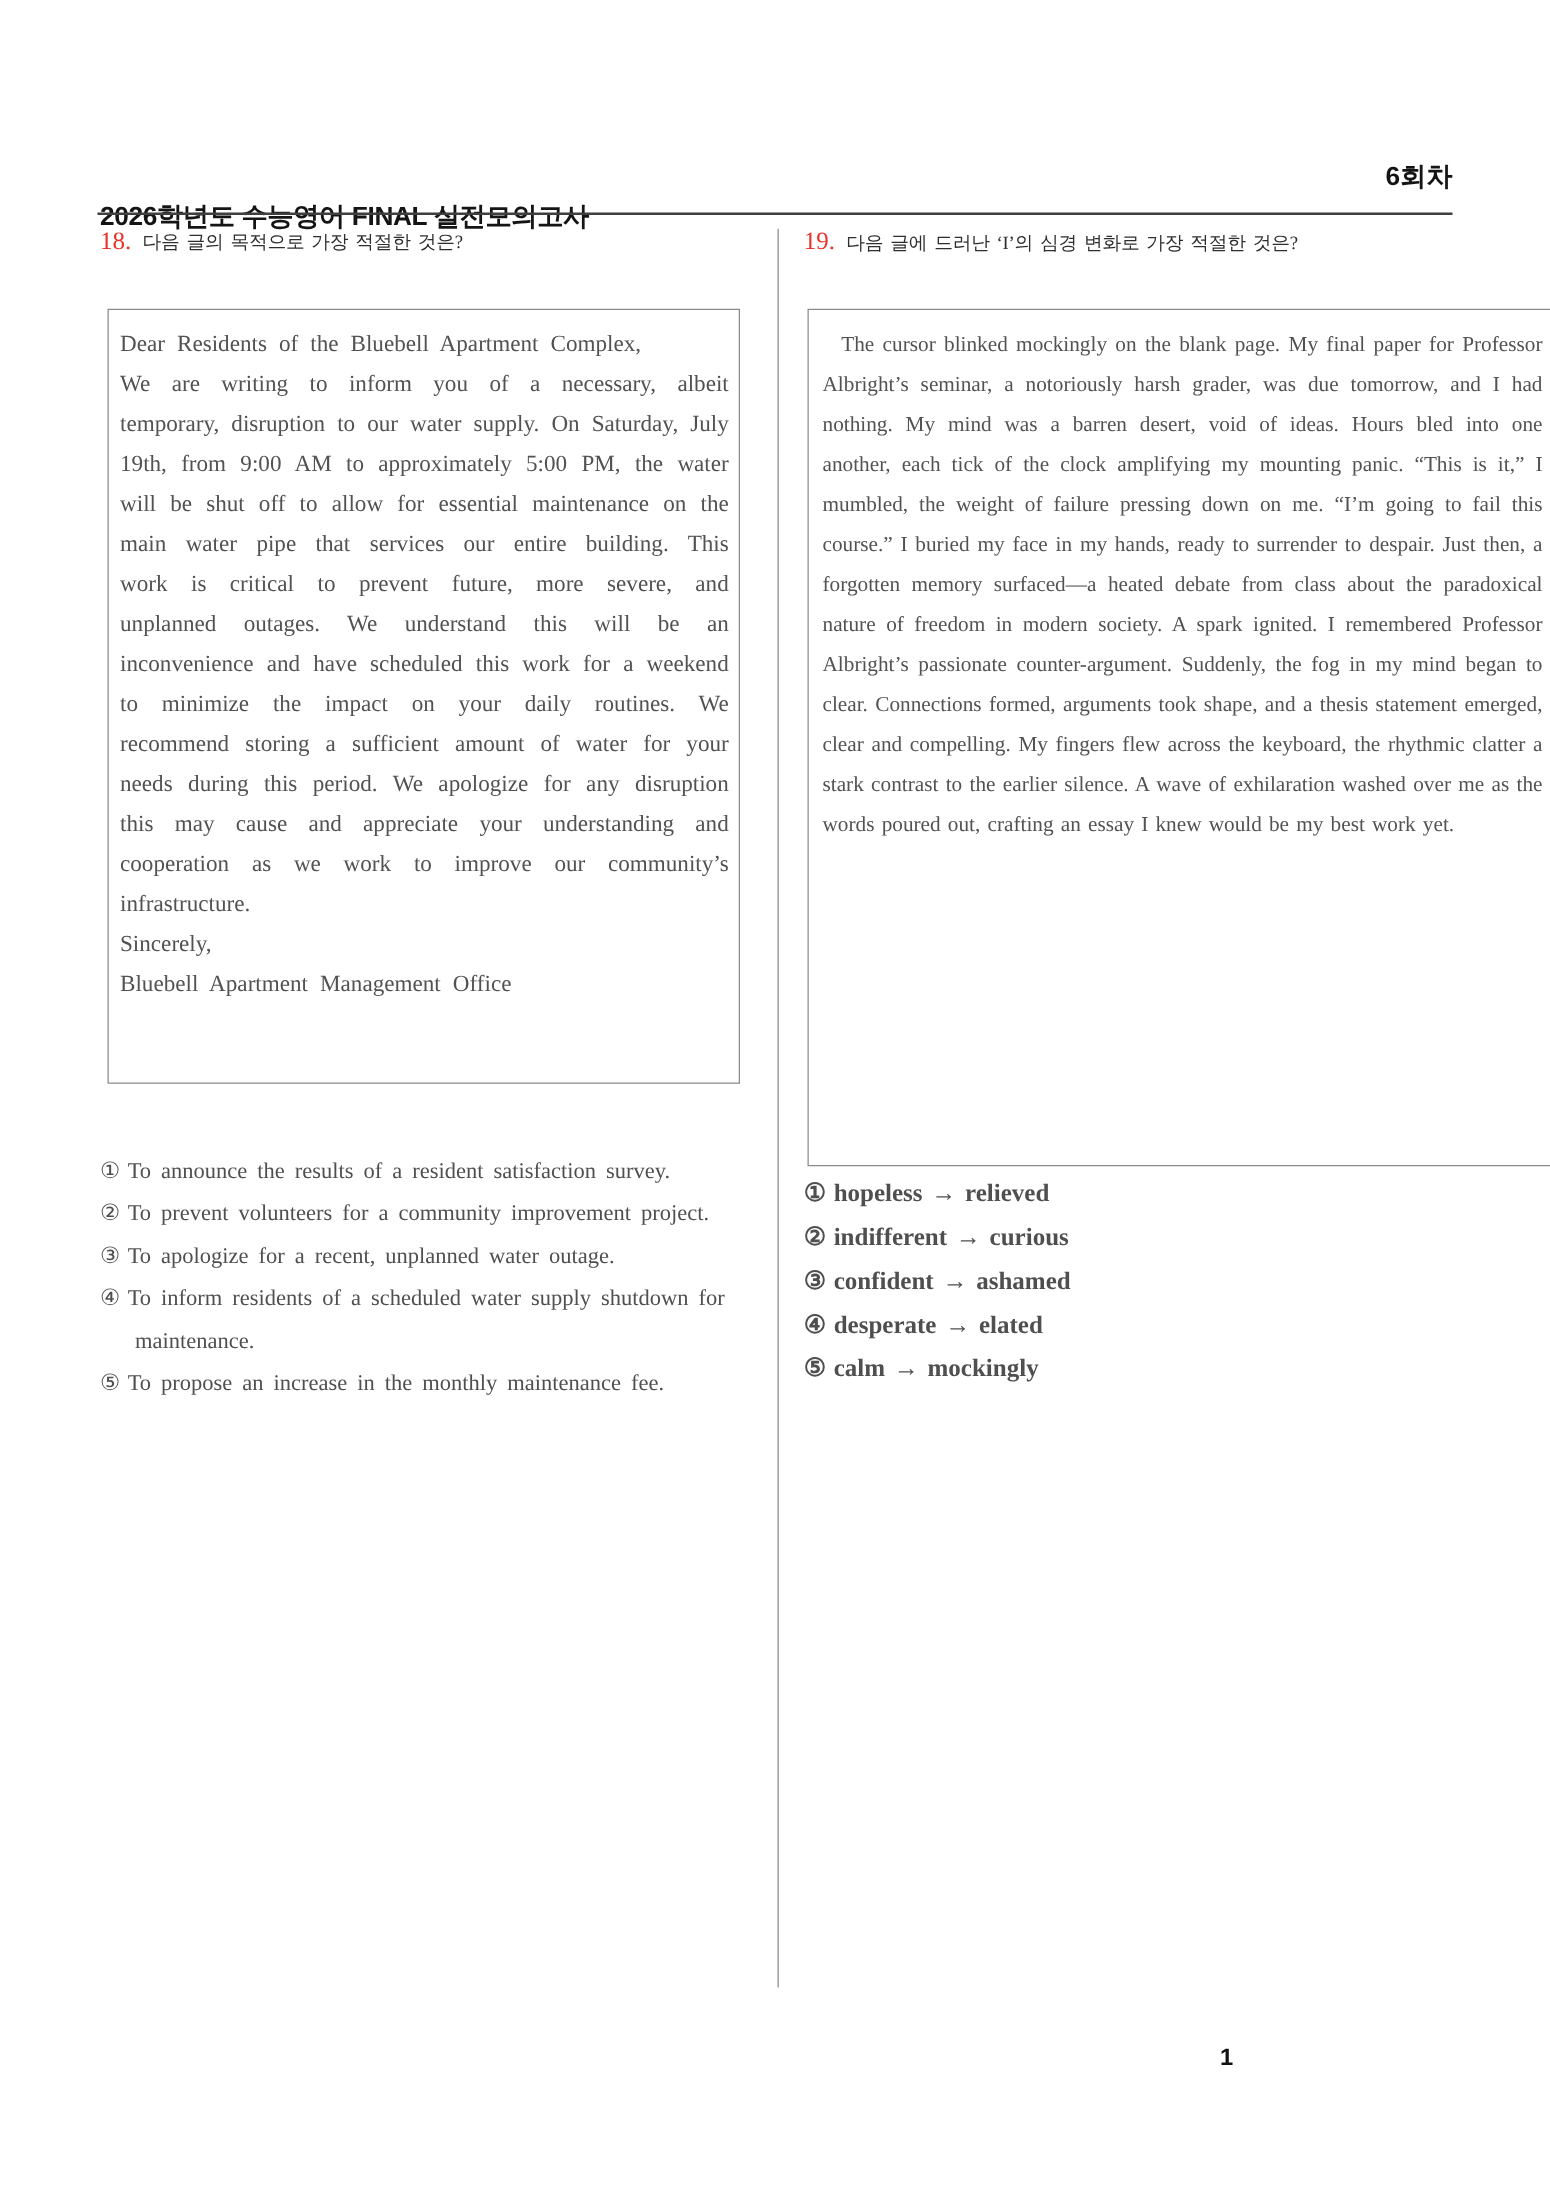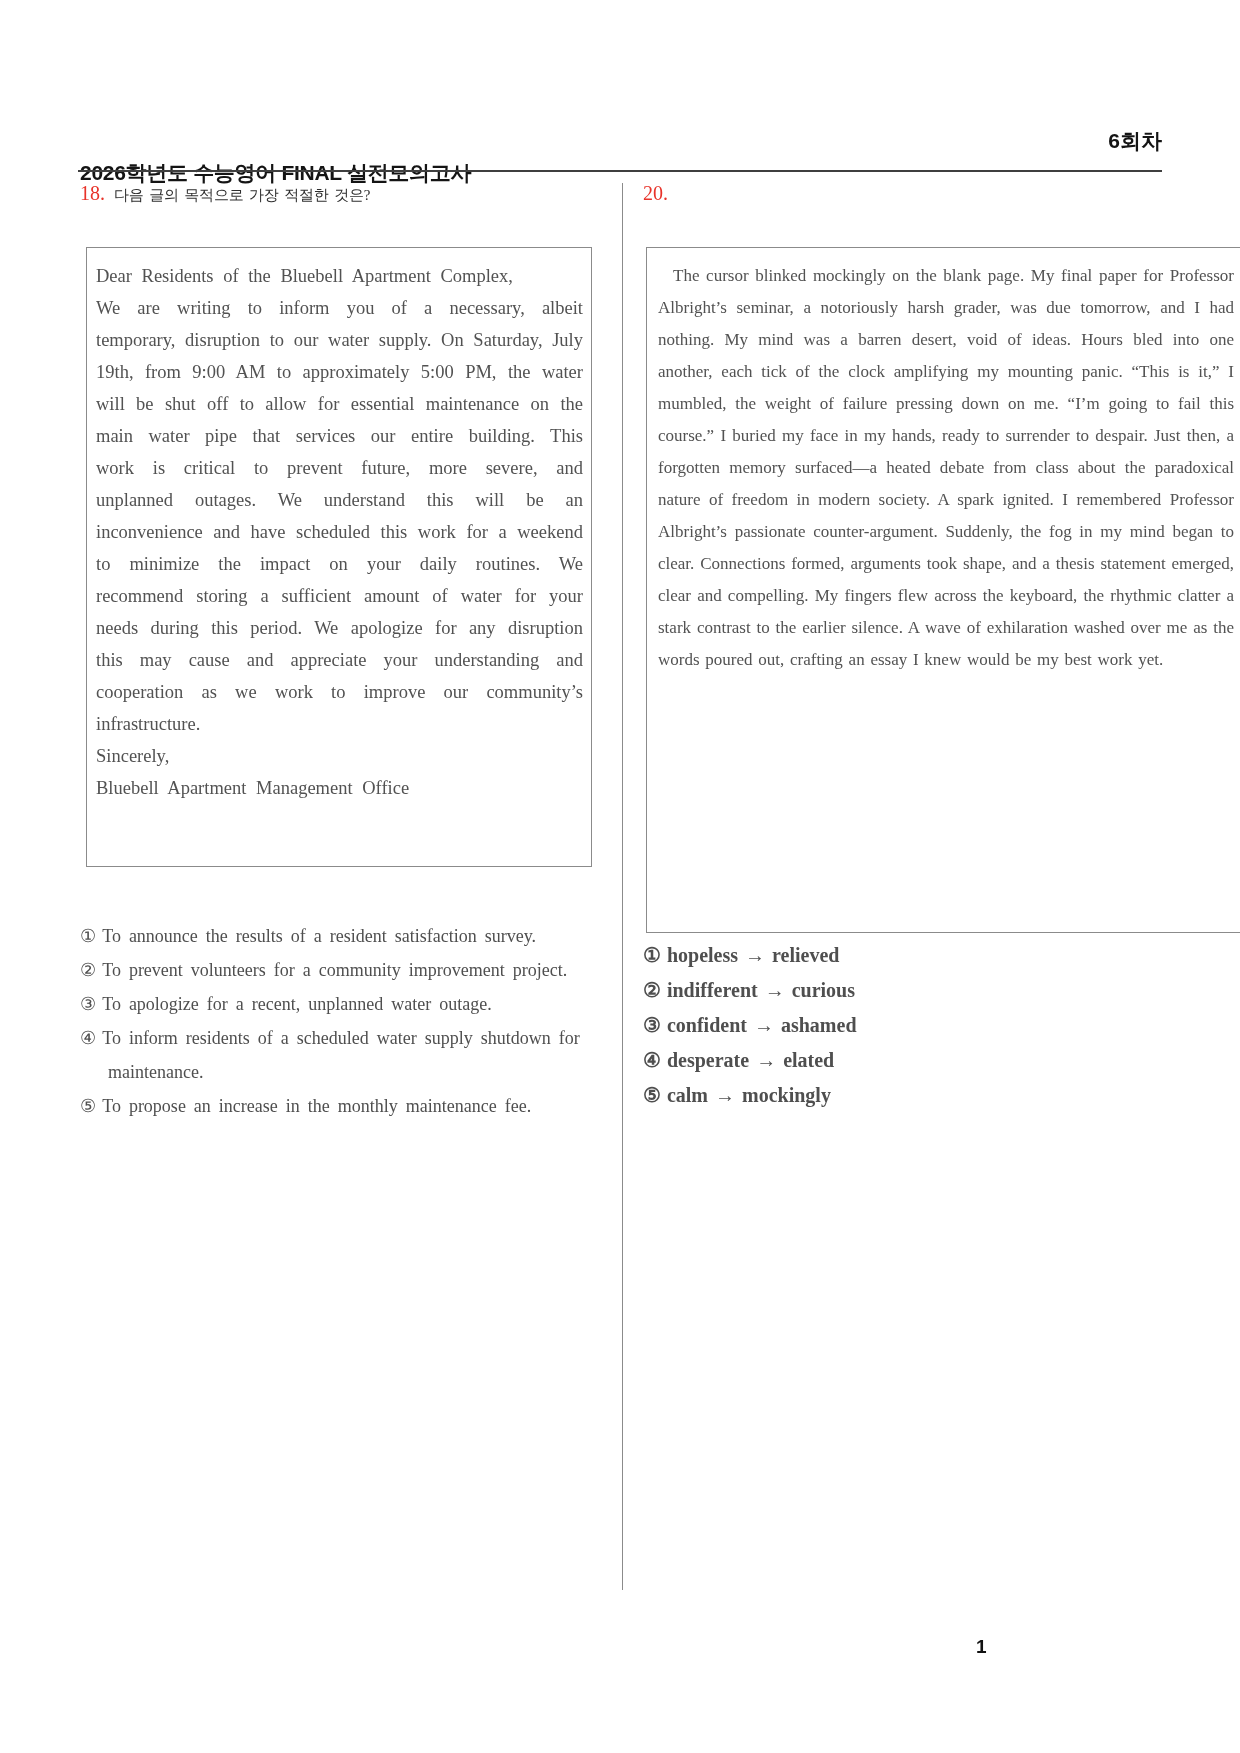--- a/index.html
+++ b/index.html
@@ -14,21 +14,21 @@
              font-family:"Liberation Sans","DejaVu Sans",sans-serif;
              font-size:21px;font-weight:700;color:#141414;}
   .hdr-rule{position:absolute;left:78px;top:170px;width:1084px;height:0;
             border-top:2px solid #3f3f3f;}
 
   
   .col-divider{position:absolute;left:622px;top:183px;width:1px;height:1407px;background:#8b8b8b;}
 
   
   .q-head{position:absolute;top:182px;display:flex;align-items:baseline;gap:9px;}
-  #qh18{left:80px;width:512px;}
+  #qh18{left:80px;width:512px;align-items:center;}
   #qh19{left:643px;width:512px;}
   .q-num{font-size:20px;color:#e8332a;}
   .q-prompt{font-size:15px;color:#2e2e2e;letter-spacing:-0.2px;word-spacing:2px;}
 
   
   .p-box{position:absolute;box-sizing:border-box;border:1px solid #8b8b8b;color:#525252;}
   #box18{left:86px;top:247px;width:506px;height:620px;padding:12px 8px 0 9px;
          font-size:18.5px;line-height:32px;word-spacing:5px;}
   #box19{left:646px;top:247px;width:599px;height:686px;padding:12px 10px 0 11px;
          font-size:17px;line-height:32px;word-spacing:1.5px;}
@@ -82,21 +82,22 @@
     </div>
     <div class="opt">
       <span class="mk">④</span><span>To inform residents of a scheduled water supply shutdown for maintenance.</span>
     </div>
     <div class="opt">
       <span class="mk">⑤</span><span>To propose an increase in the monthly maintenance fee.</span>
     </div>
   </div>
 
   <div class="q-head" id="qh19">
-    <span class="q-num">20.</span>
+    <span class="q-num">19.</span>
+    <span class="q-prompt">다음 글에 드러난 ‘I’의 심경 변화로 가장 적절한 것은?</span>
   </div>
 
   <div class="p-box" id="box19">
     <p class="pjust indent">The cursor blinked mockingly on the blank page. My final paper for Professor Albright’s seminar, a notoriously harsh grader, was due tomorrow, and I had nothing. My mind was a barren desert, void of ideas. Hours bled into one another, each tick of the clock amplifying my mounting panic. “This is it,” I mumbled, the weight of failure pressing down on me. “I’m going to fail this course.” I buried my face in my hands, ready to surrender to despair. Just then, a forgotten memory surfaced—a heated debate from class about the paradoxical nature of freedom in modern society. A spark ignited. I remembered Professor Albright’s passionate counter-argument. Suddenly, the fog in my mind began to clear. Connections formed, arguments took shape, and a thesis statement emerged, clear and compelling. My fingers flew across the keyboard, the rhythmic clatter a stark contrast to the earlier silence. A wave of exhilaration washed over me as the words poured out, crafting an essay I knew would be my best work yet.</p>
   </div>
 
   <div class="opts" id="opts19">
     <div class="opt">
       <span class="mk">①</span><span>hopeless → relieved</span>
     </div>

